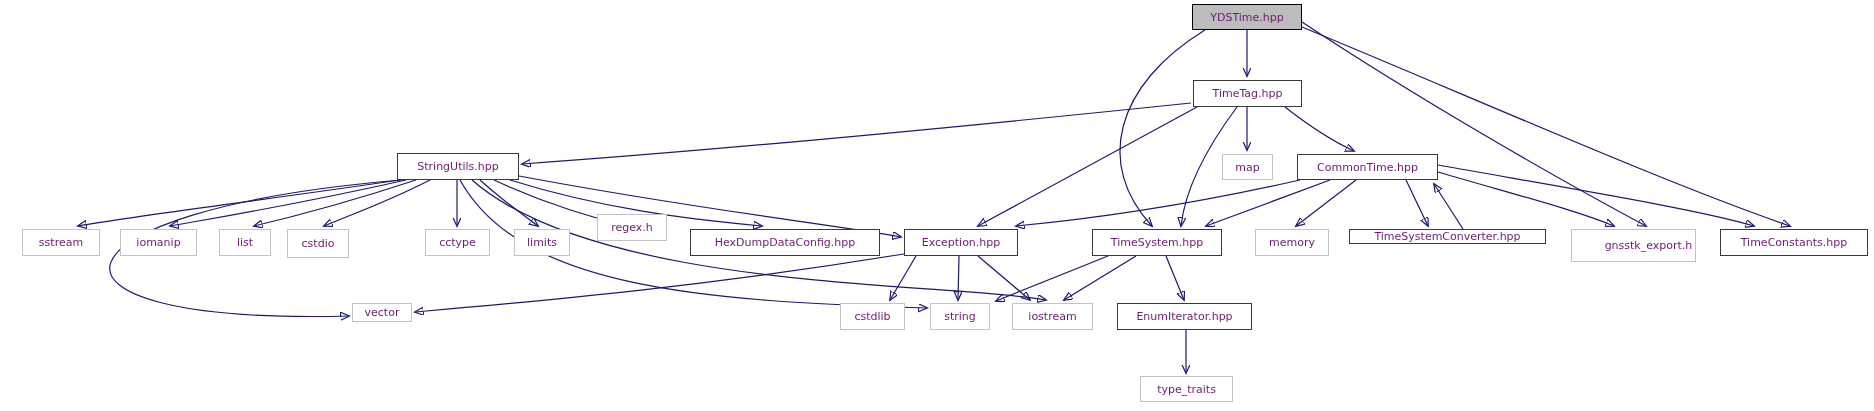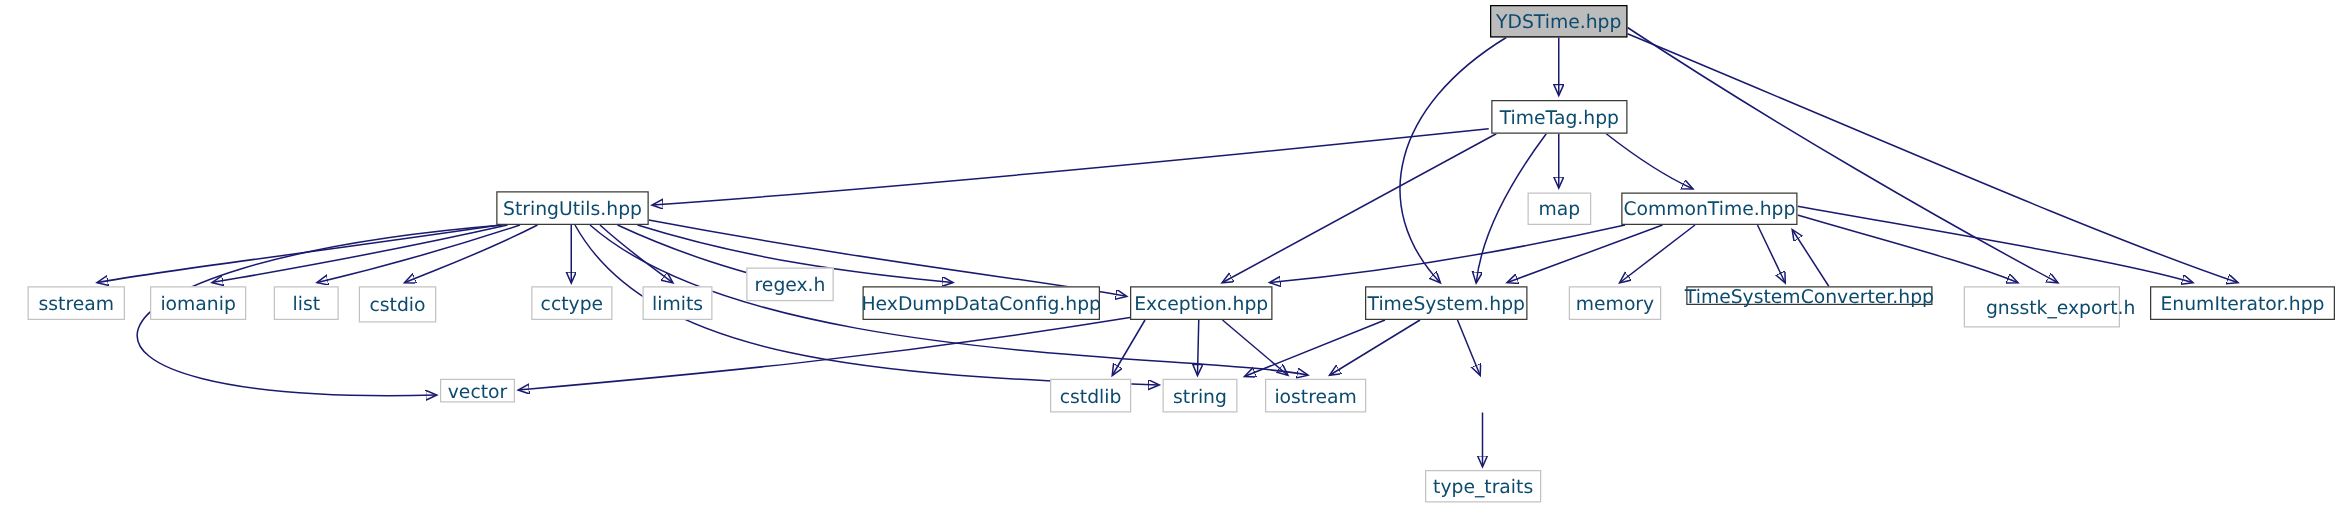--- a/index.html
+++ b/index.html
@@ -2,21 +2,21 @@
 <html><head>
 <meta charset="utf-8">
 <style>
   html,body{margin:0;padding:0;background:#ffffff;}
   #canvas{position:relative;width:1874px;height:411px;background:#ffffff;overflow:hidden;
           font-family:"DejaVu Sans","Liberation Sans",sans-serif;}
   #edges{position:absolute;left:0;top:0;width:1874px;height:411px;}
   #edges path{stroke:#191970;stroke-width:1.2;fill:none;}
   .node{position:absolute;box-sizing:border-box;background:#ffffff;border:1px solid #c3c3c3;
         display:flex;align-items:center;justify-content:center;
-        font-size:15px;color:#0c4a6e;white-space:nowrap;z-index:2;}
+        font-size:11px;color:#701a75;white-space:nowrap;z-index:2;}
   .node.linked{border:1.5px solid #3b3b35;}
   .node.current{background:#bcbcbc;border:1.5px solid #000000;}
 </style>
 </head>
 <body>
 
 <div id="canvas">
   <svg id="edges" width="1874" height="411" viewBox="0 0 1874 411" xmlns="http://www.w3.org/2000/svg">
     <defs>
       <marker id="arrow" markerWidth="11" markerHeight="9" refX="8.5" refY="4" orient="auto" markerUnits="userSpaceOnUse">
@@ -71,19 +71,20 @@
     <div class="node plain" style="left: 287px; top: 229px; width: 62px; height: 29px;">cstdio</div>
     <div class="node plain" style="left: 425px; top: 229px; width: 65px; height: 27px;">cctype</div>
     <div class="node plain" style="left: 514px; top: 229px; width: 56px; height: 27px;">limits</div>
     <div class="node plain" style="left: 597px; top: 214px; width: 70px; height: 27px;">regex.h</div>
     <div class="node linked" style="left: 690px; top: 229px; width: 190px; height: 27px;">HexDumpDataConfig.hpp</div>
     <div class="node linked" style="left: 904px; top: 229px; width: 114px; height: 27px;">Exception.hpp</div>
     <div class="node linked" style="left: 1092px; top: 229px; width: 130px; height: 27px;">TimeSystem.hpp</div>
     <div class="node plain" style="left: 1255px; top: 229px; width: 74px; height: 27px;">memory</div>
     <div class="node linked" style="left: 1349px; top: 229px; width: 197px; height: 15px;">TimeSystemConverter.hpp</div>
     <div class="node plain" style="left: 1571px; top: 229px; width: 125px; height: 33px; padding-left: 30px;">gnsstk_export.h</div>
-    <div class="node linked" style="left: 1720px; top: 229px; width: 148px; height: 27px;">EnumIterator.hpp</div>
+    <div class="node linked" style="left: 1720px; top: 229px; width: 148px; height: 27px;">TimeConstants.hpp</div>
     <div class="node plain" style="left: 352px; top: 303px; width: 60px; height: 19px;">vector</div>
     <div class="node plain" style="left: 840px; top: 303px; width: 65px; height: 27px;">cstdlib</div>
     <div class="node plain" style="left: 930px; top: 303px; width: 60px; height: 27px;">string</div>
     <div class="node plain" style="left: 1012px; top: 303px; width: 81px; height: 27px;">iostream</div>
+    <div class="node linked" style="left: 1117px; top: 303px; width: 135px; height: 27px;">EnumIterator.hpp</div>
     <div class="node plain" style="left: 1140px; top: 376px; width: 93px; height: 26px;">type_traits</div>
   </div>
 
 </body></html>

